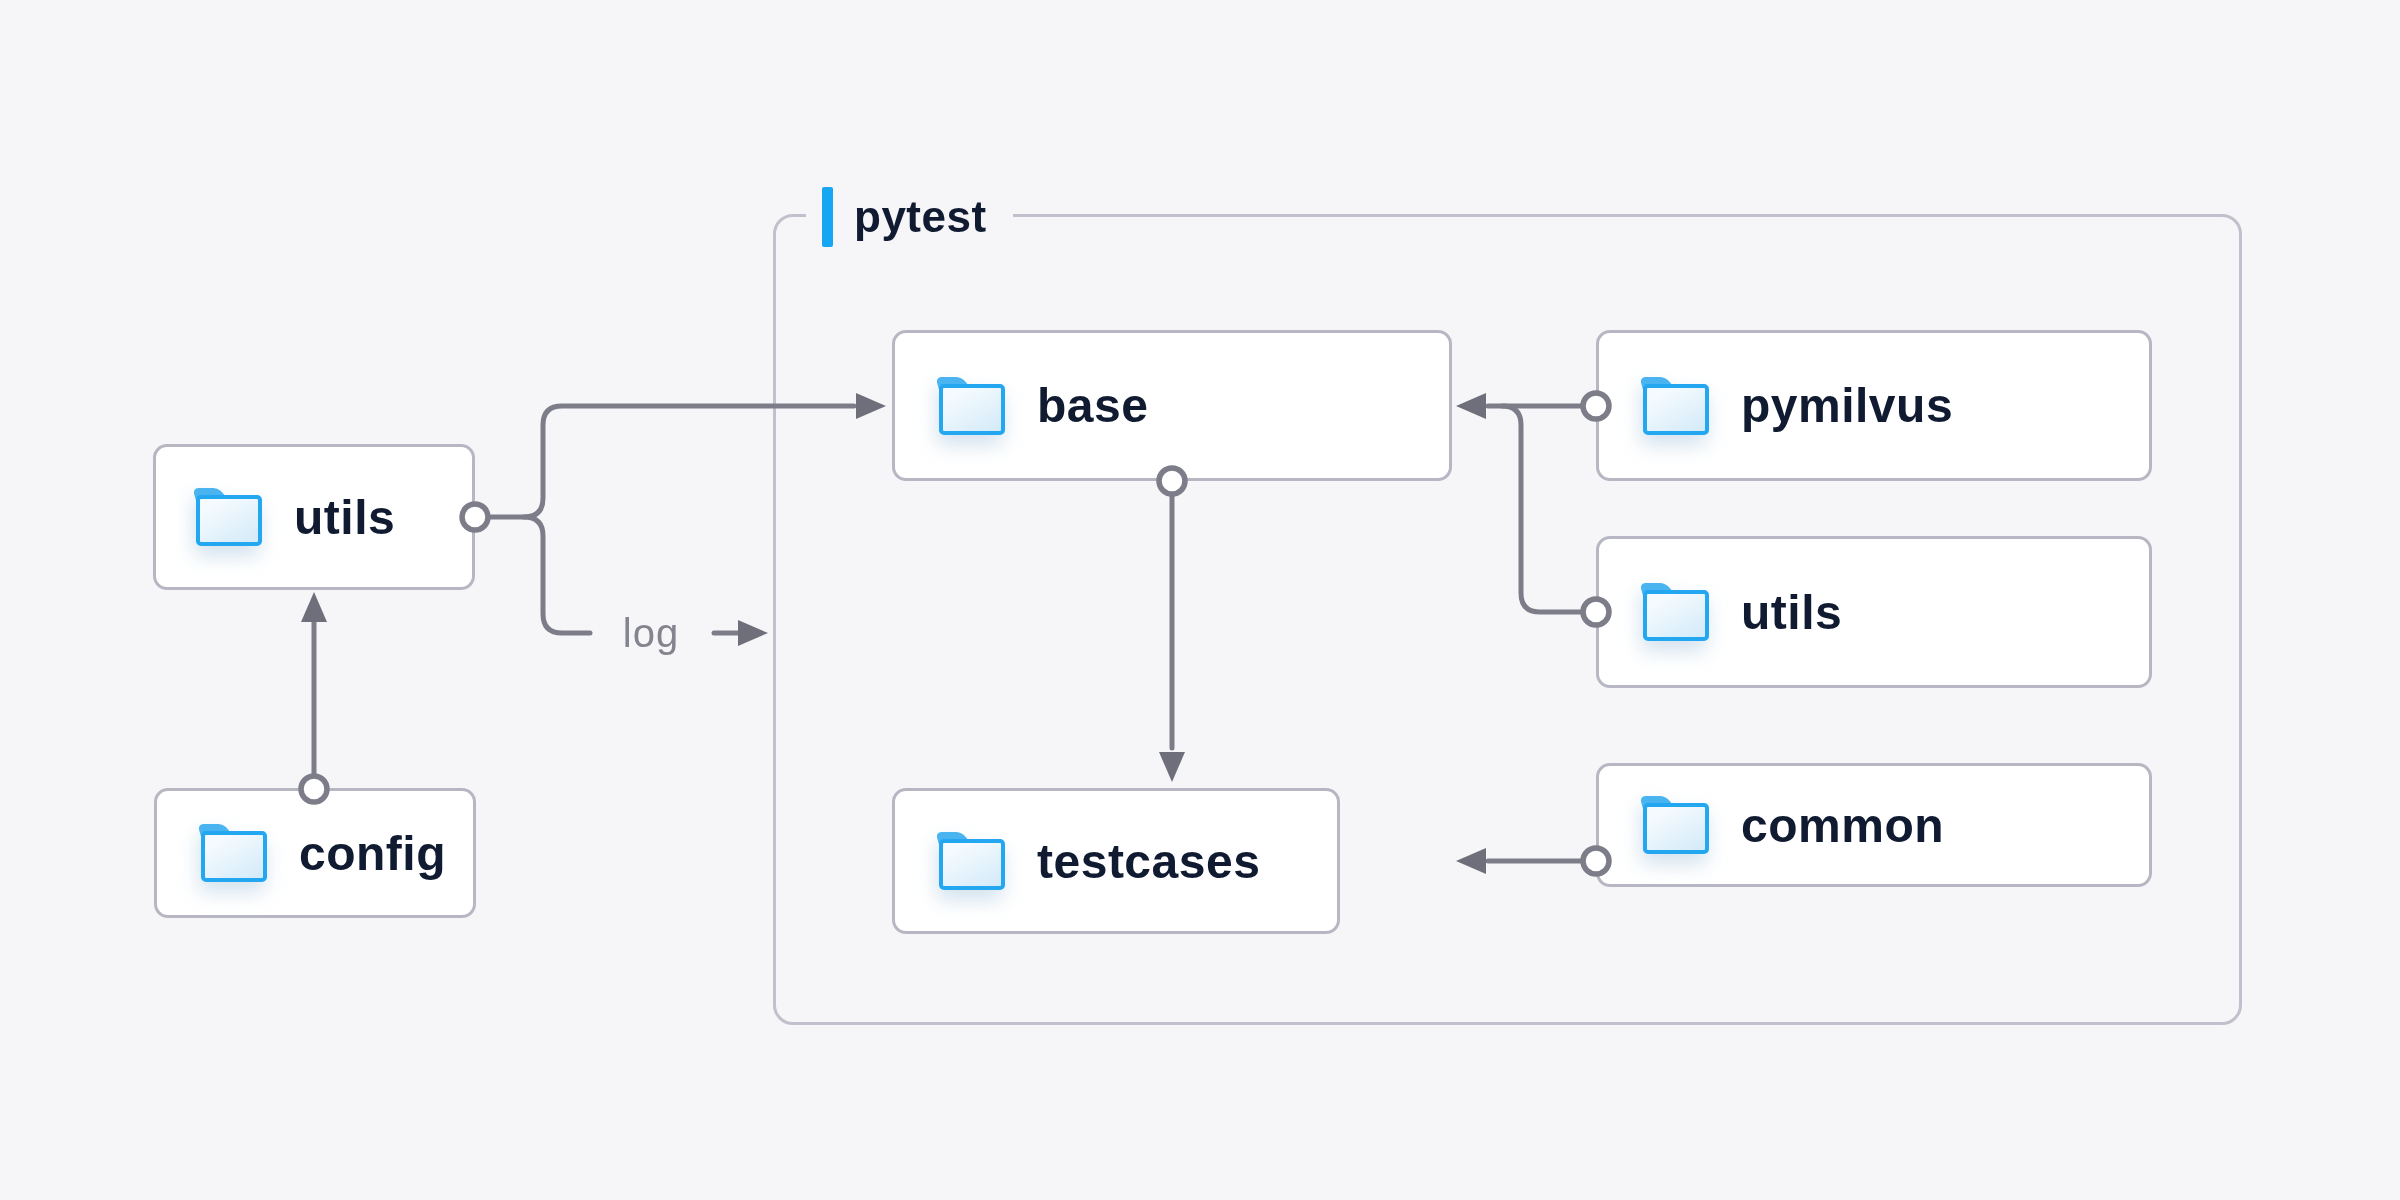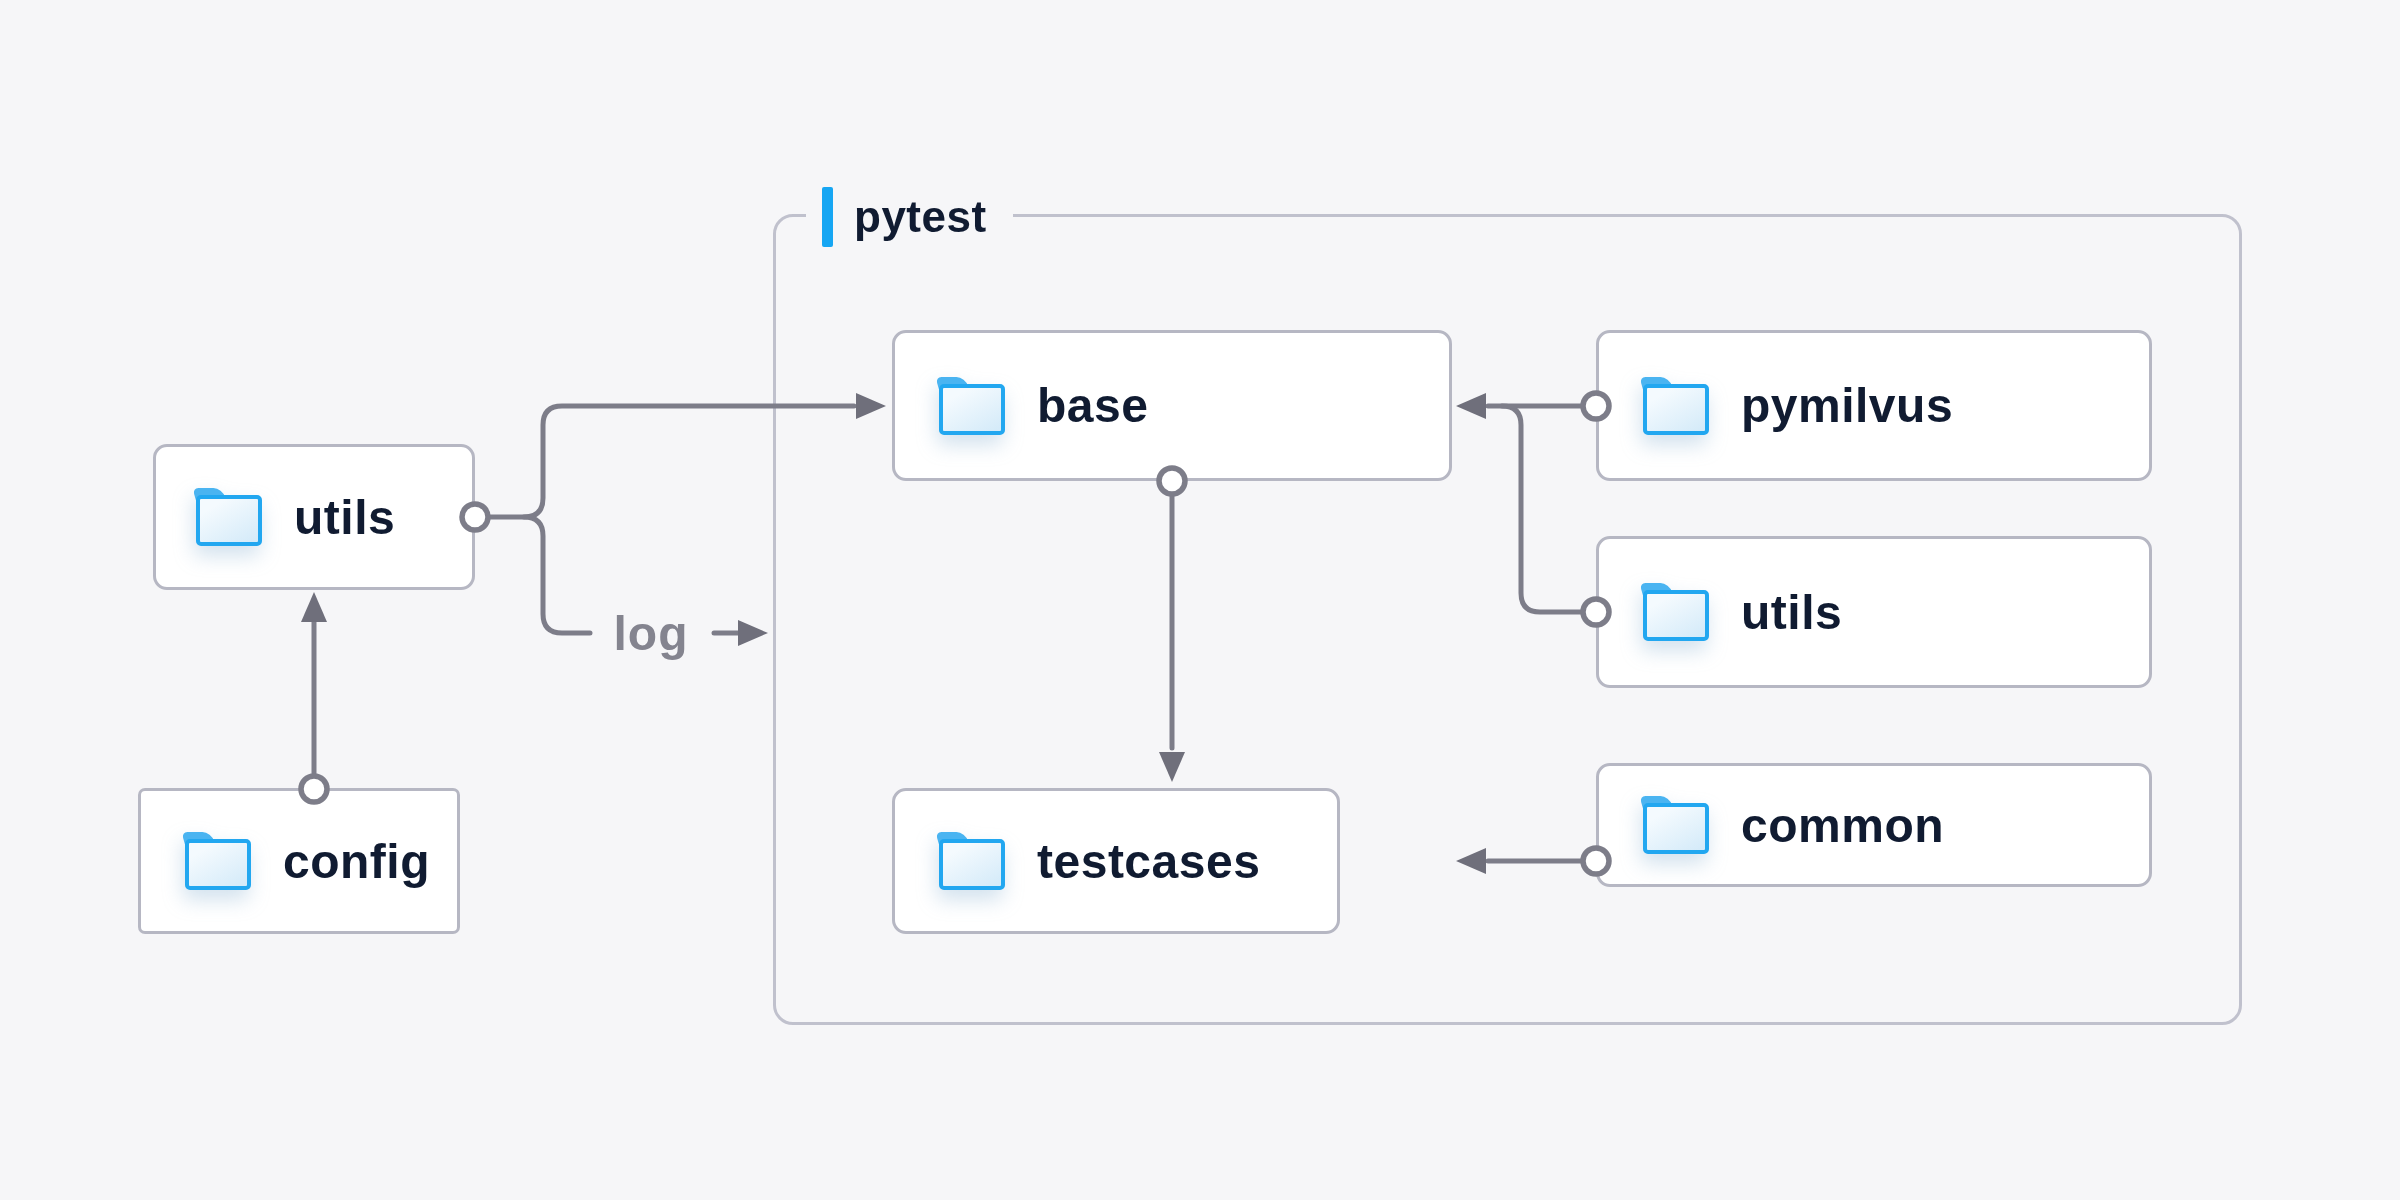--- a/index.html
+++ b/index.html
@@ -41,42 +41,42 @@
 
   .node{
     position:absolute;box-sizing:border-box;
     background:var(--node-fill);border:3px solid var(--node-border);border-radius:14px;
     display:flex;align-items:center;gap:32px;padding-left:44px;
   }
   .node .label{
     font-size:48px;font-weight:700;color:var(--label-text);letter-spacing:.5px;white-space:nowrap;
   }
   .n-utils{left:153px;top:444px;width:322px;height:146px;padding-left:40px;}
-  .n-config{left:138px;top:788px;width:322px;height:146px;border-radius:7px;}
+  .n-config{left:154px;top:788px;width:322px;height:130px;}
   .n-base{left:892px;top:330px;width:560px;height:151px;}
   .n-pymilvus{left:1596px;top:330px;width:556px;height:151px;}
   .n-check{left:1596px;top:536px;width:556px;height:152px;}
   .n-testcases{left:892px;top:788px;width:448px;height:146px;}
   .n-common{left:1596px;top:763px;width:556px;height:124px;align-items:center;}
 
   .folder{position:relative;width:66px;height:58px;flex:none;filter:drop-shadow(-2px 10px 10px rgba(110,160,200,.30));}
   .folder .tab{
     position:absolute;left:1px;top:0;width:30px;height:16px;
     background:var(--folder-tab);border-radius:6px 9px 0 0;
     transform:skewX(16deg);transform-origin:bottom left;
   }
   .folder .fbody{
     position:absolute;left:0;top:7px;width:66px;height:51px;box-sizing:border-box;
     border:4px solid var(--folder-blue);border-radius:5px;
     background:linear-gradient(150deg,var(--folder-fill-light) 20%,var(--folder-fill-dark) 95%);
   }
 
   .edge-label{
     position:absolute;left:596px;top:604px;width:110px;height:58px;
-    font-size:48px;font-weight:700;color:var(--muted-text);letter-spacing:1px;
+    font-size:40px;font-weight:400;color:var(--muted-text);letter-spacing:1px;
     display:flex;align-items:center;justify-content:center;
   }
 
   svg.edges{position:absolute;left:0;top:0;pointer-events:none;}
   .stroke{stroke:var(--line);stroke-width:5;fill:none;stroke-linecap:round;}
   .head{fill:var(--arrow);stroke:none;}
   .port{fill:#ffffff;stroke:var(--line);stroke-width:5.5;}
 </style>
 </head>
 <body>

